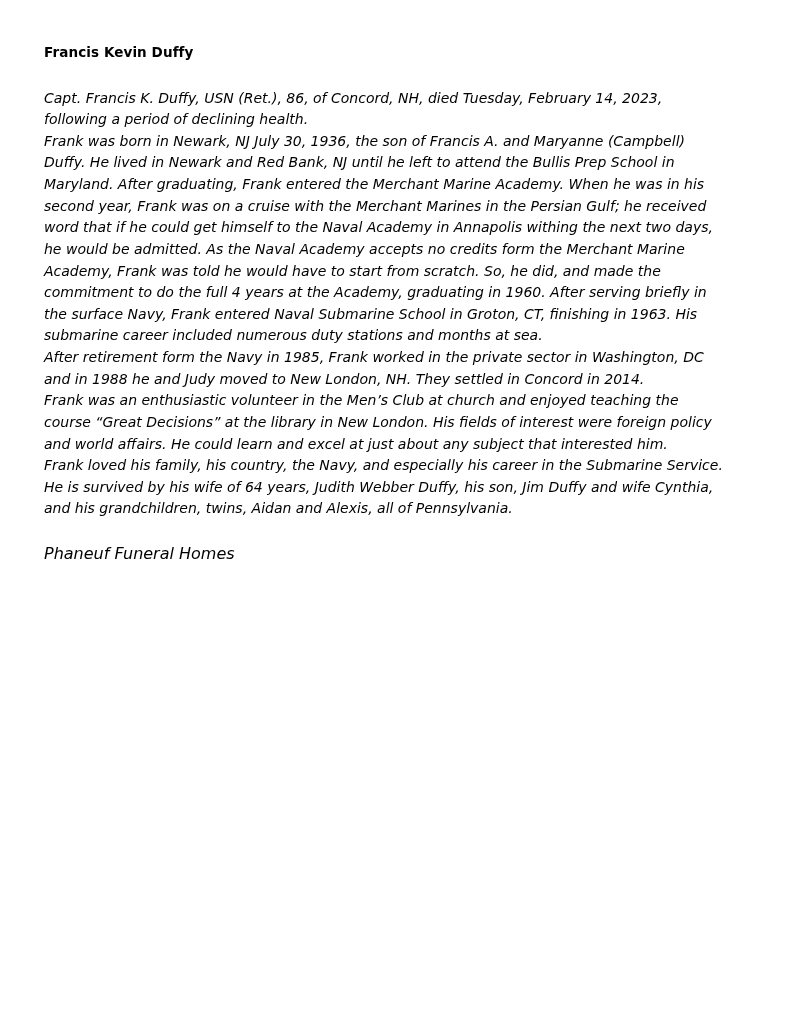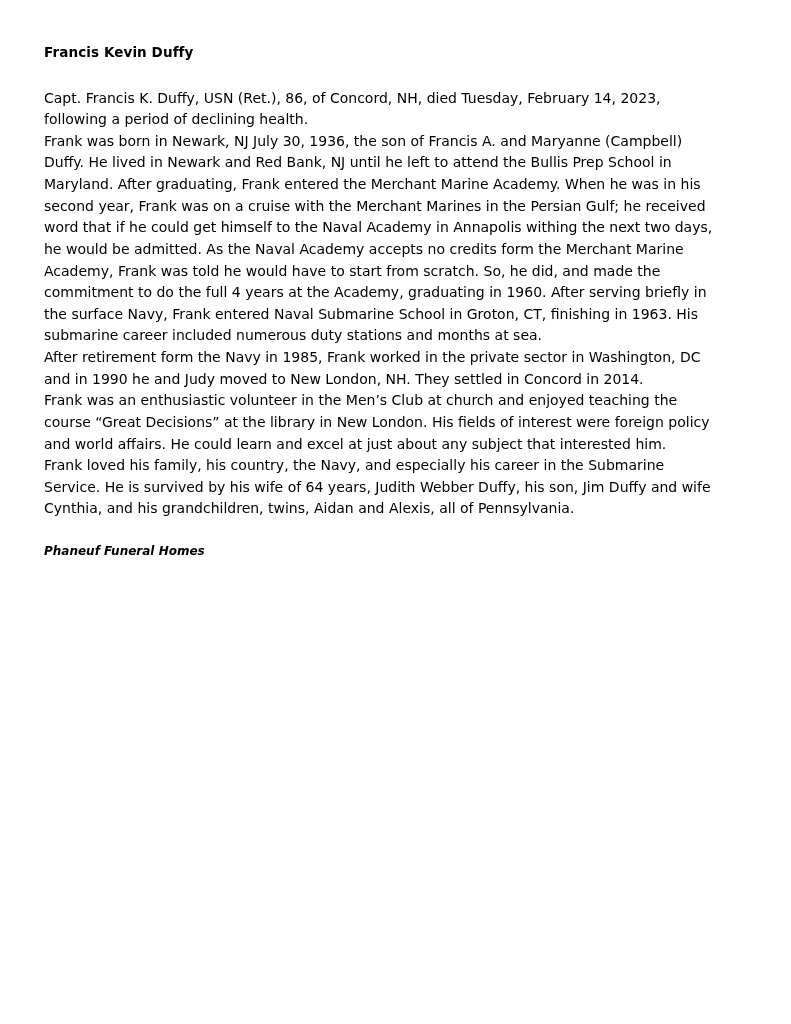--- a/index.html
+++ b/index.html
@@ -26,45 +26,46 @@
     font-size: 13.5px;
     font-weight: bold;
     letter-spacing: 0.1px;
     margin: 0 0 26px 0;
     line-height: 1.3;
   }
   .body-block {
     font-size: 14px;
     line-height: 1.545;
     text-align: left;
+    font-style: italic;
   }
   .para {
     margin: 0 0 0 0;
   }
   .para + .para {
     margin-top: 0;
   }
   .footer-line {
     margin-top: 22px;
-    font-size: 12px;
+    font-size: 16px;
     font-style: italic;
-    font-weight: bold;
+    font-weight: normal;
     line-height: 1.5;
   }
 </style>
 </head>
 <body>
 
 <div class="page">
 
   <h1 class="doc-title">Francis Kevin Duffy</h1>
 
   <div class="body-block">
     <p class="para">Capt. Francis K. Duffy, USN (Ret.), 86, of Concord, NH, died Tuesday, February 14, 2023, following a period of declining health.</p>
     <p class="para">Frank was born in Newark, NJ July 30, 1936, the son of Francis A. and Maryanne (Campbell) Duffy. He lived in Newark and Red Bank, NJ until he left to attend the Bullis Prep School in Maryland. After graduating, Frank entered the Merchant Marine Academy. When he was in his second year, Frank was on a cruise with the Merchant Marines in the Persian Gulf; he received word that if he could get himself to the Naval Academy in Annapolis withing the next two days, he would be admitted. As the Naval Academy accepts no credits form the Merchant Marine Academy, Frank was told he would have to start from scratch. So, he did, and made the commitment to do the full 4 years at the Academy, graduating in 1960. After serving briefly in the surface Navy, Frank entered Naval Submarine School in Groton, CT, finishing in 1963. His submarine career included numerous duty stations and months at sea.</p>
-    <p class="para">After retirement form the Navy in 1985, Frank worked in the private sector in Washington, DC and in 1990 he and Judy moved to New London, NH. They settled in Concord in 2014.</p>
+    <p class="para">After retirement form the Navy in 1985, Frank worked in the private sector in Washington, DC and in 1988 he and Judy moved to New London, NH. They settled in Concord in 2014.</p>
     <p class="para">Frank was an enthusiastic volunteer in the Men’s Club at church and enjoyed teaching the course “Great Decisions” at the library in New London. His fields of interest were foreign policy and world affairs. He could learn and excel at just about any subject that interested him.</p>
     <p class="para">Frank loved his family, his country, the Navy, and especially his career in the Submarine Service. He is survived by his wife of 64 years, Judith Webber Duffy, his son, Jim Duffy and wife Cynthia, and his grandchildren, twins, Aidan and Alexis, all of Pennsylvania.</p>
   </div>
 
   <div class="footer-line">Phaneuf Funeral Homes</div>
 
 </div>
 
 </body></html>

